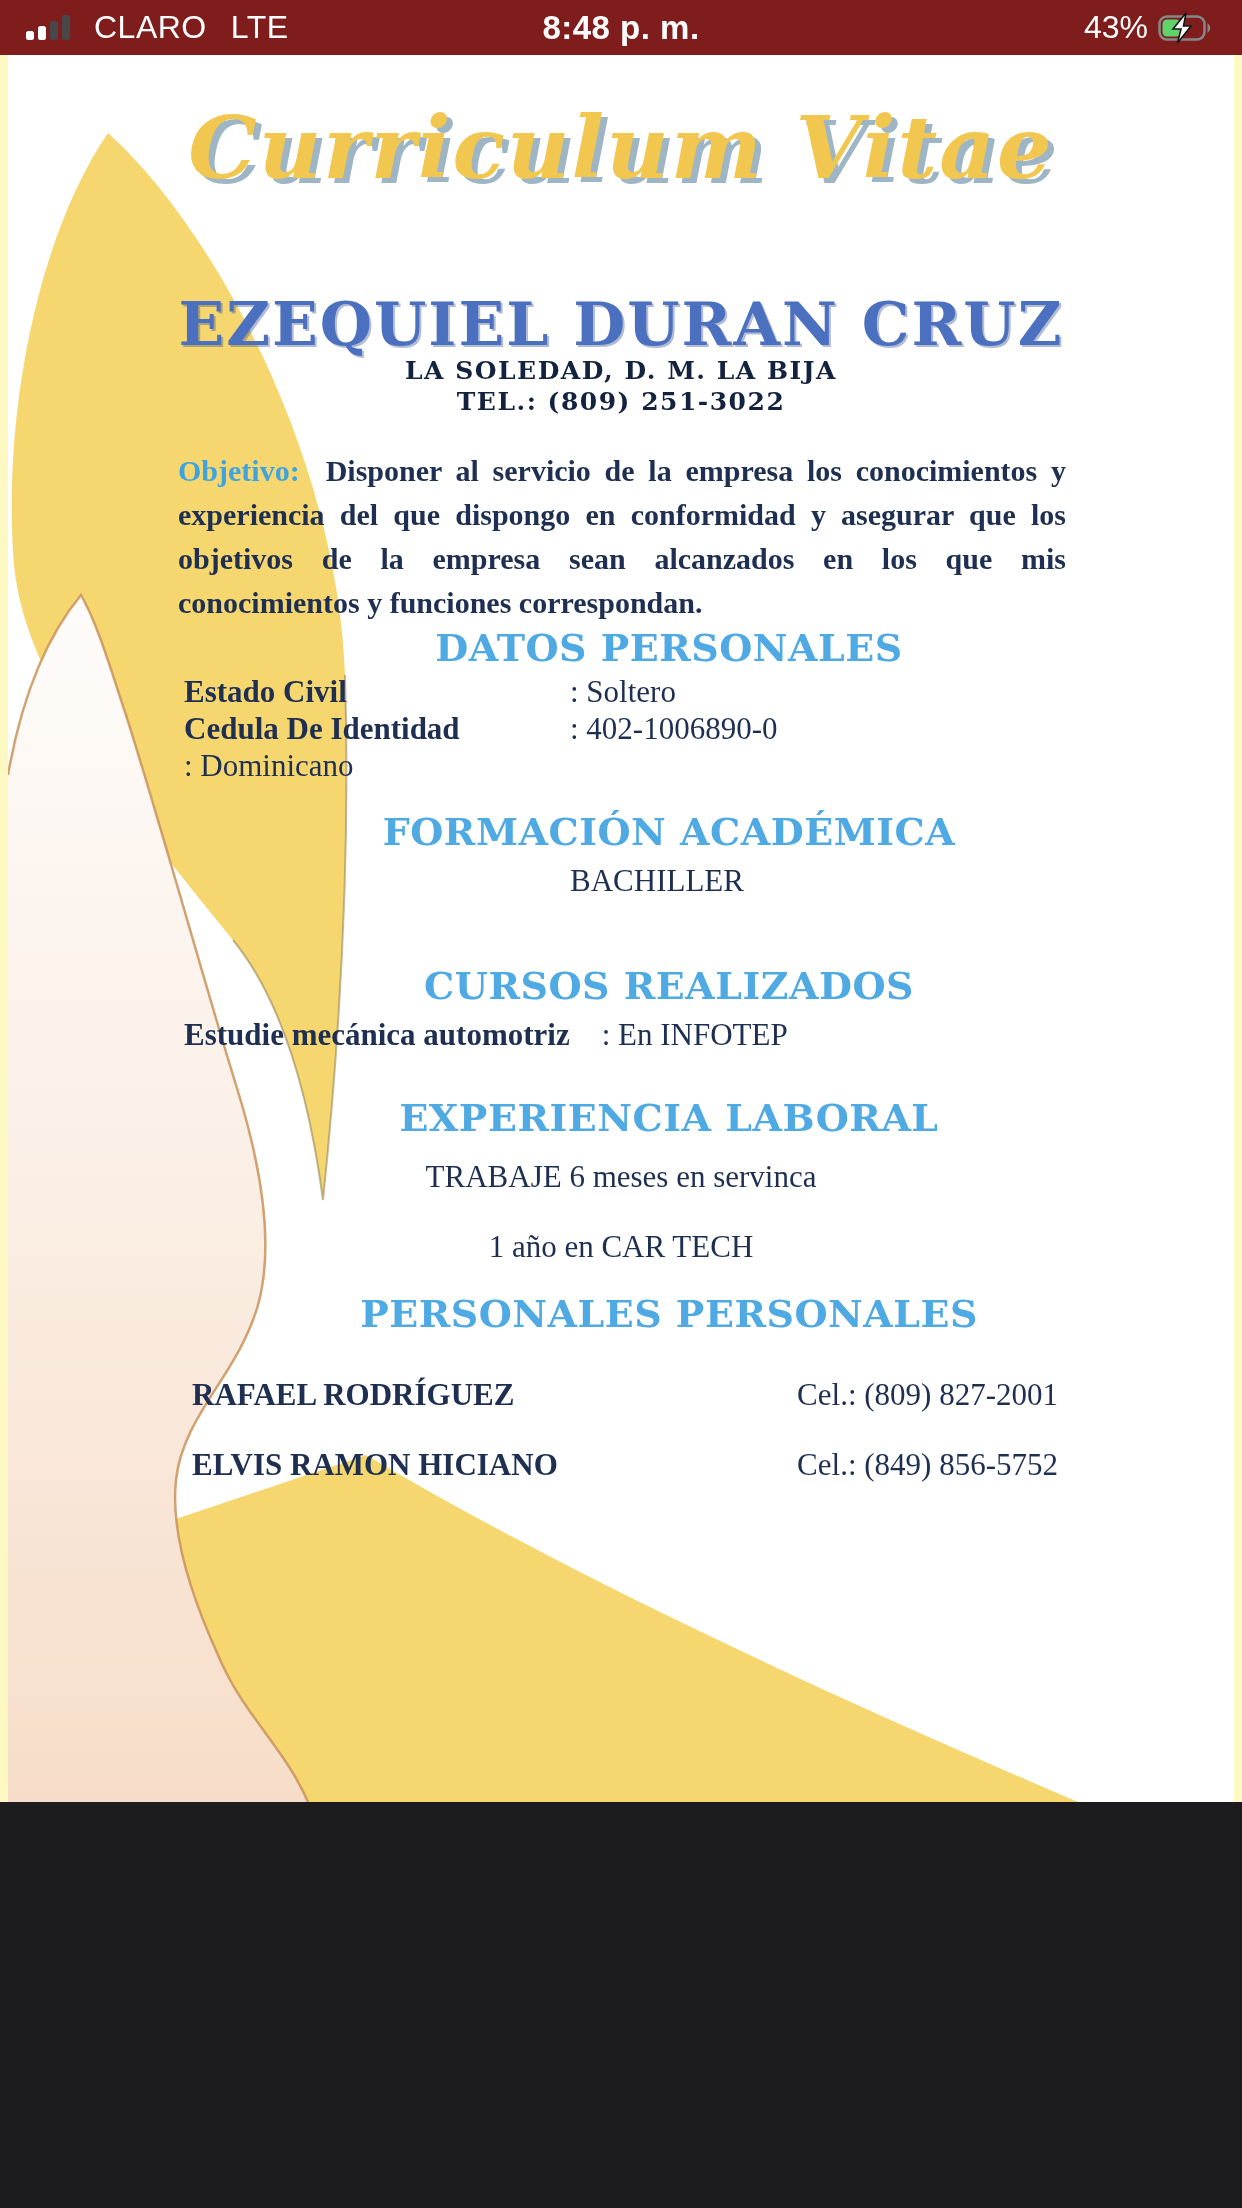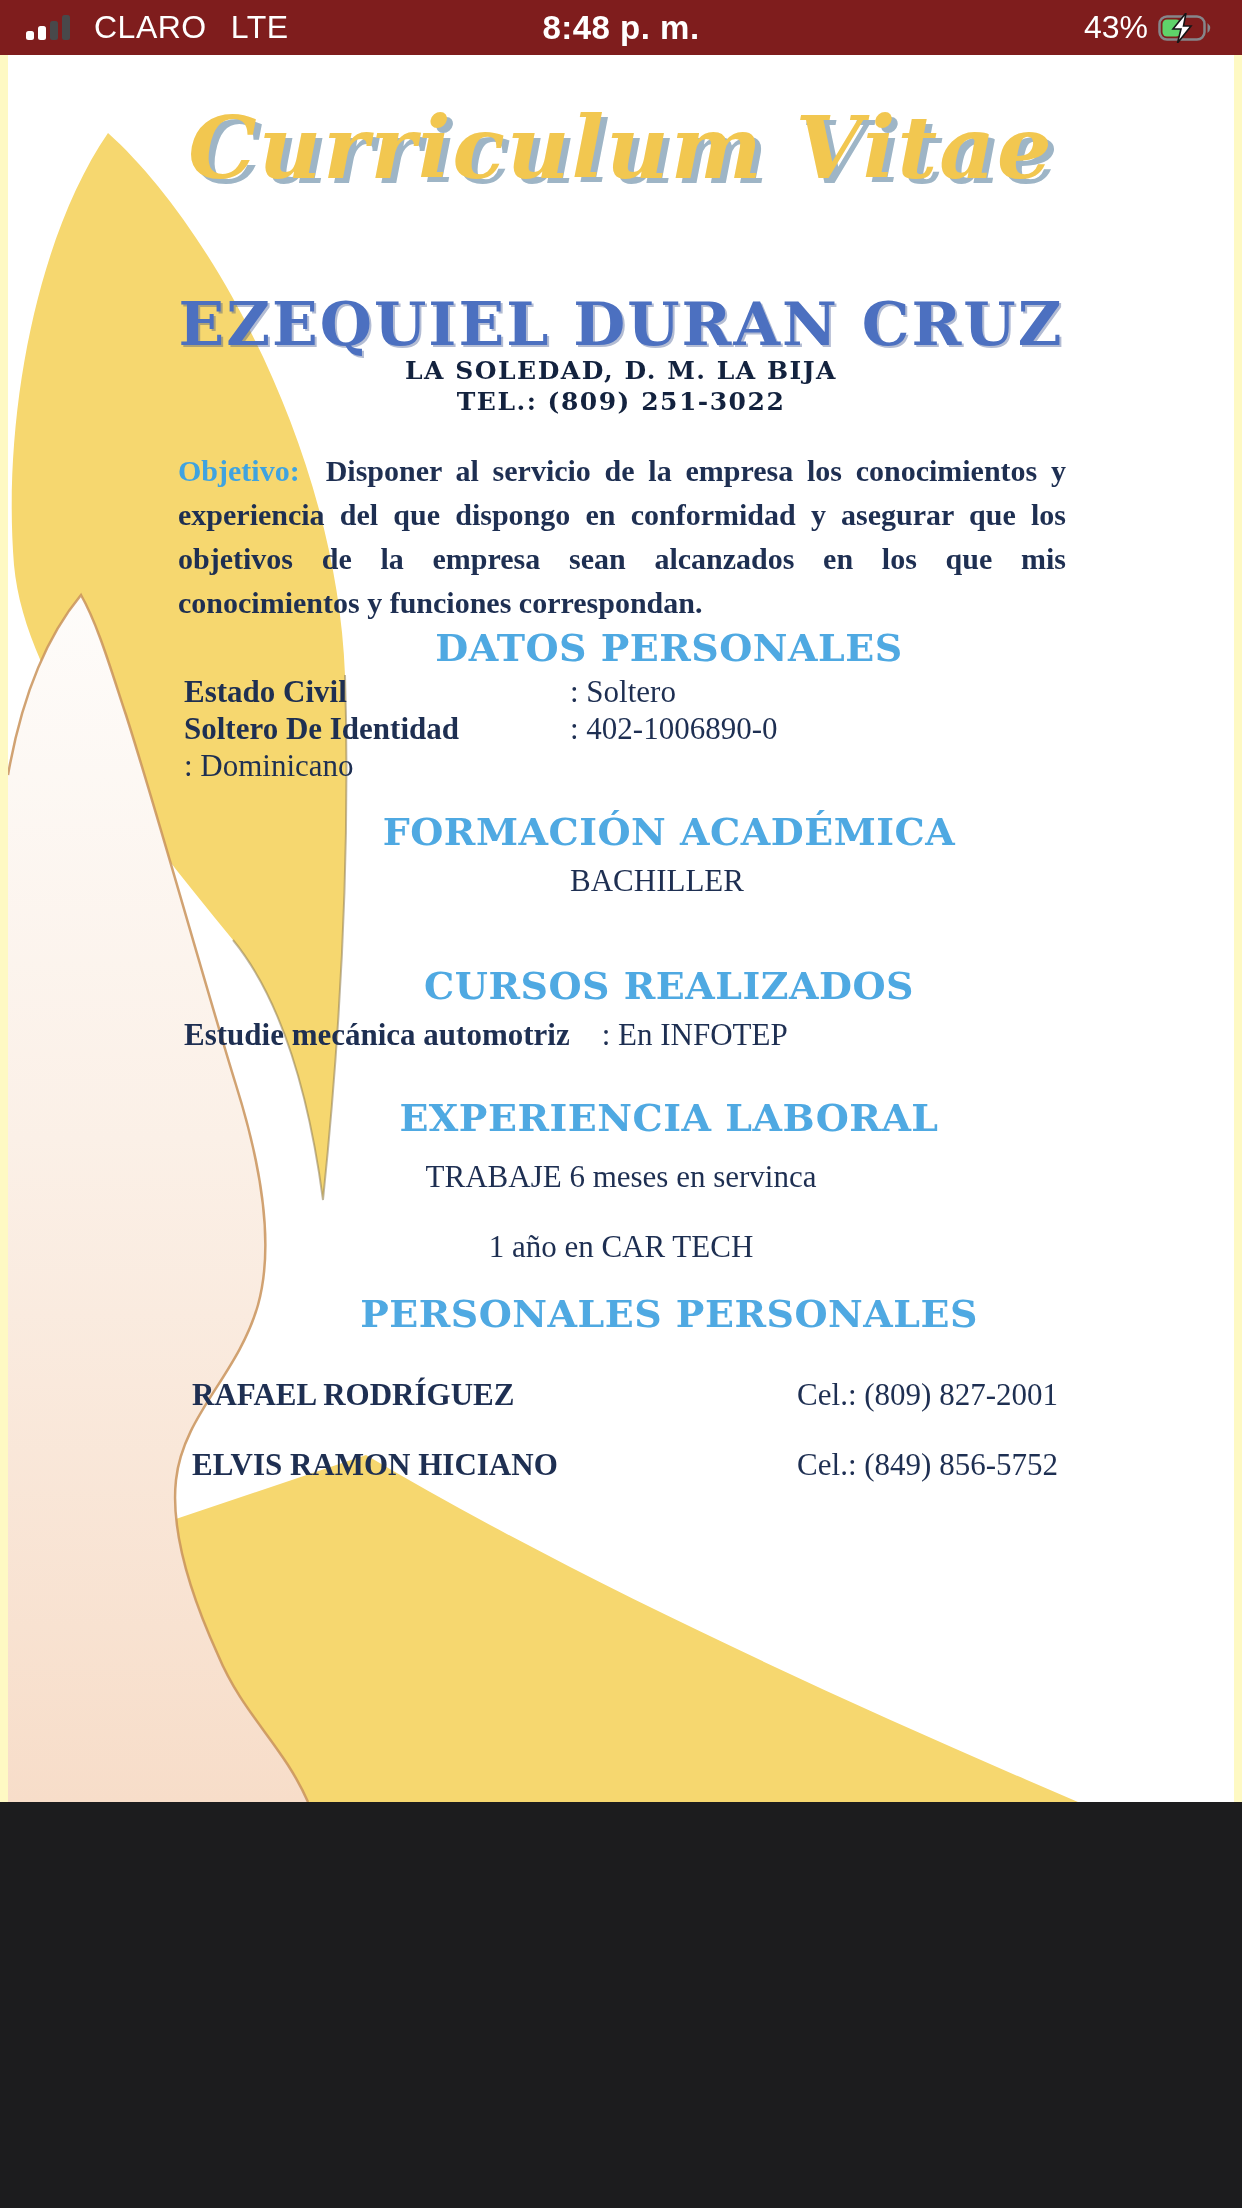--- a/index.html
+++ b/index.html
@@ -200,21 +200,21 @@
         <span class="jline last">conocimientos y funciones correspondan.</span>
       </div>
 
       <div class="txt heading h-datos">DATOS PERSONALES</div>
       <div class="txt kv-rows">
         <div class="kv-row">
           <span class="k">Estado Civil</span>
           <span class="v">: Soltero</span>
         </div>
         <div class="kv-row">
-          <span class="k">Soltero De Identidad</span>
+          <span class="k">Cedula De Identidad</span>
           <span class="v">: 402-1006890-0</span>
         </div>
         <div class="kv-row">
           <span class="v">: Dominicano</span>
         </div>
       </div>
 
       <div class="txt heading h-formacion">FORMACIÓN ACADÉMICA</div>
       <div class="txt centered-item i-bachiller">BACHILLER</div>
 

